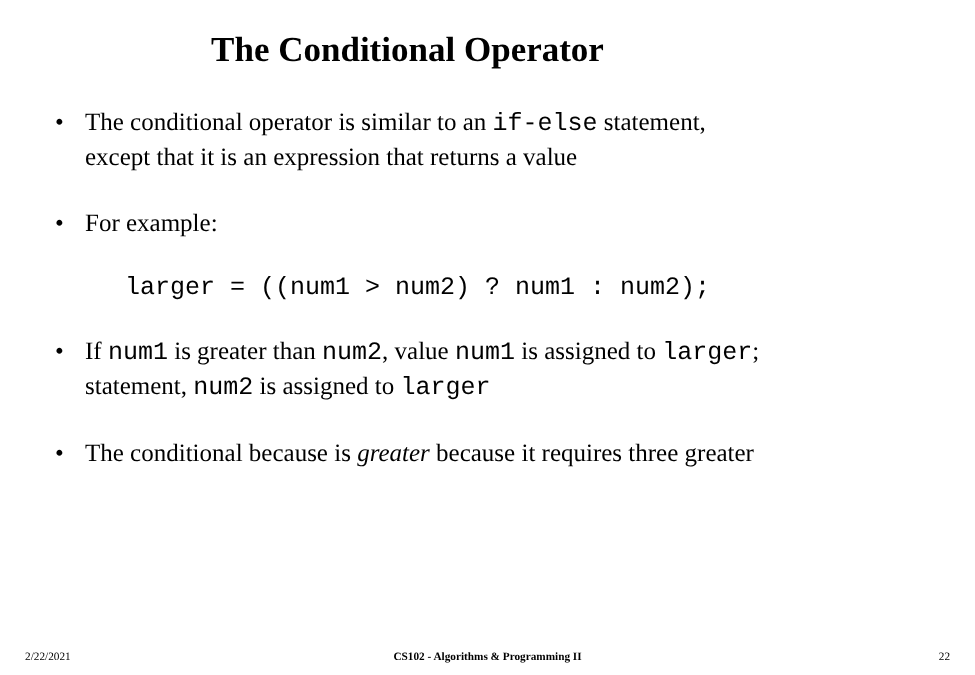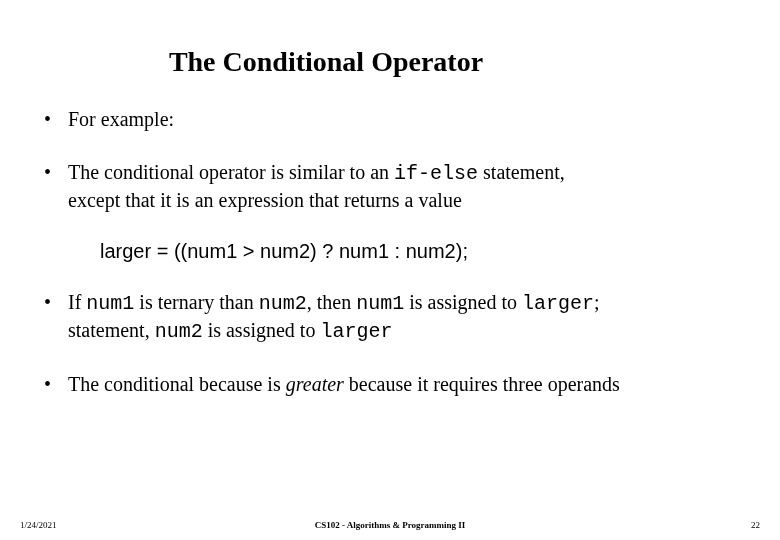--- a/index.html
+++ b/index.html
@@ -1,53 +1,53 @@
 <!DOCTYPE html>
 <html><head>
 <meta charset="utf-8">
 <style>
   * { box-sizing: border-box; margin: 0; padding: 0; }
   html, body { width: 780px; height: 540px; background: #fff; font-family: "Times New Roman", Times, serif; color: #000; }
-  .slide { width: 652px; height: 540px; position: relative; padding: 40px 32px 0 32px; }
+  .slide { width: 652px; height: 540px; position: relative; padding: 19px 32px 0 32px; }
   .title { text-align: center; font-size: 28px; font-weight: bold; margin-top: 6px; margin-bottom: 28px; }
   ul.bullets { list-style: none; padding-left: 8px; }
   ul.bullets > li { position: relative; padding-left: 28px; font-size: 20px; line-height: 1.35; margin-bottom: 26px; }
   ul.bullets > li::before { content: "•"; position: absolute; left: 4px; top: 0; font-size: 20px; }
   .code { font-family: "Courier New", Courier, monospace; }
-  .example-block { margin: 4px 0 26px 68px; font-family: Liberation Sans, sans-serif; font-size: 20px; }
+  .example-block { margin: 4px 0 26px 68px; font-family: Liberation Mono, monospace; font-size: 20px; }
   .italic { font-style: italic; }
   .footer { position: absolute; bottom: 10px; left: 0; width: 780px; font-size: 9px; font-family: "Times New Roman", serif; color: #000; }
   .footer .date { position: absolute; left: 20px; bottom: 0; }
   .footer .course { position: absolute; left: 0; width: 780px; text-align: center; bottom: 0; font-weight: bold; }
   .footer .page { position: absolute; right: 20px; bottom: 0; margin-top: 32px; }
 </style>
 </head>
 <body>
 
 <div class="slide">
   <div class="title">The Conditional Operator</div>
 
   <ul class="bullets">
     <li>
-      <span>For example:</span>
+      <span>The conditional operator is similar to an </span><span class="code">if-else</span><span> statement, except that it is an expression that returns a value</span>
     </li>
     <li>
-      <span>The conditional operator is similar to an </span><span class="code">if-else</span><span> statement, except that it is an expression that returns a value</span>
+      <span>For example:</span>
     </li>
   </ul>
 
   <div class="example-block">larger = ((num1 &gt; num2) ? num1 : num2);</div>
 
   <ul class="bullets">
     <li>
-      <span>If </span><span class="code">num1</span><span> is ternary than </span><span class="code">num2</span><span>, then </span><span class="code">num1</span><span> is assigned to </span><span class="code">larger</span><span>; statement, </span><span class="code">num2</span><span> is assigned to </span><span class="code">larger</span>
+      <span>If </span><span class="code">num1</span><span> is greater than </span><span class="code">num2</span><span>, value </span><span class="code">num1</span><span> is assigned to </span><span class="code">larger</span><span>; statement, </span><span class="code">num2</span><span> is assigned to </span><span class="code">larger</span>
     </li>
     <li>
-      <span>The conditional because is </span><span class="italic">greater</span><span> because it requires three operands</span>
+      <span>The conditional because is </span><span class="italic">greater</span><span> because it requires three greater</span>
     </li>
   </ul>
 
   <div class="footer">
-    <span class="date">1/24/2021</span>
+    <span class="date">2/22/2021</span>
     <span class="course">CS102 - Algorithms &amp; Programming II</span>
     <span class="page">22</span>
   </div>
 </div>
 
 </body></html>

